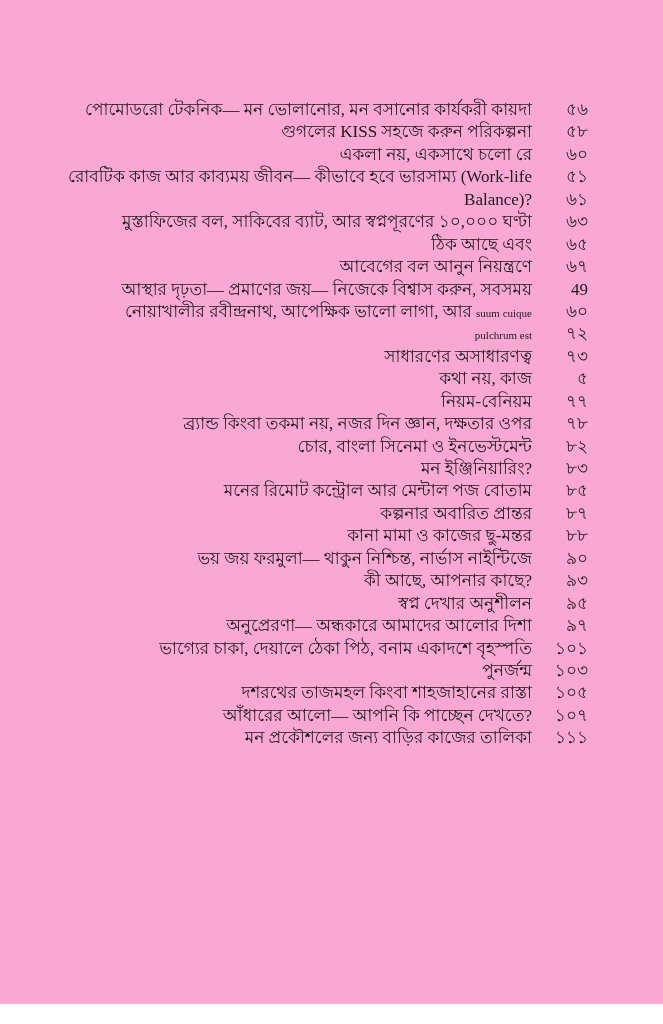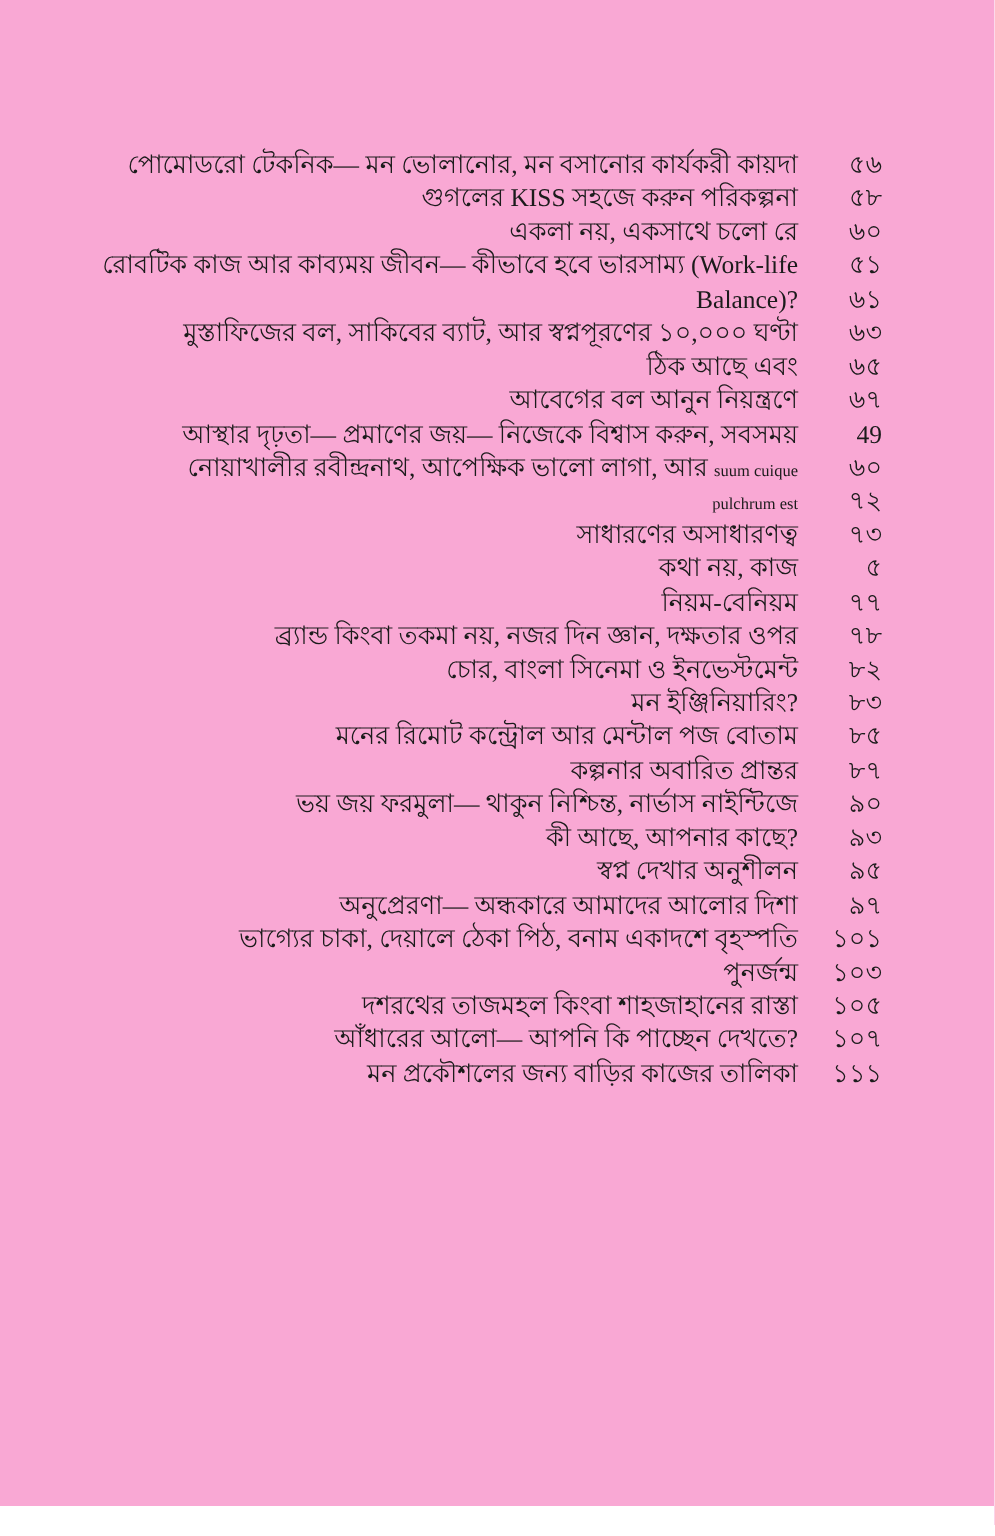--- a/index.html
+++ b/index.html
@@ -123,20 +123,24 @@
       </div>
       <div class="toc-row">
         <span class="toc-title">মনের রিমোট কন্ট্রোল আর মেন্টাল পজ বোতাম</span>
         <span class="toc-page">৮৫</span>
       </div>
       <div class="toc-row">
         <span class="toc-title">কল্পনার অবারিত প্রান্তর</span>
         <span class="toc-page">৮৭</span>
       </div>
       <div class="toc-row">
+        <span class="toc-title">কানা মামা ও কাজের ছু-মন্তর</span>
+        <span class="toc-page">৮৮</span>
+      </div>
+      <div class="toc-row">
         <span class="toc-title">ভয় জয় ফরমুলা— থাকুন নিশ্চিন্ত, নার্ভাস নাইন্টিজে</span>
         <span class="toc-page">৯০</span>
       </div>
       <div class="toc-row">
         <span class="toc-title">কী আছে, আপনার কাছে?</span>
         <span class="toc-page">৯৩</span>
       </div>
       <div class="toc-row">
         <span class="toc-title">স্বপ্ন দেখার অনুশীলন</span>
         <span class="toc-page">৯৫</span>

